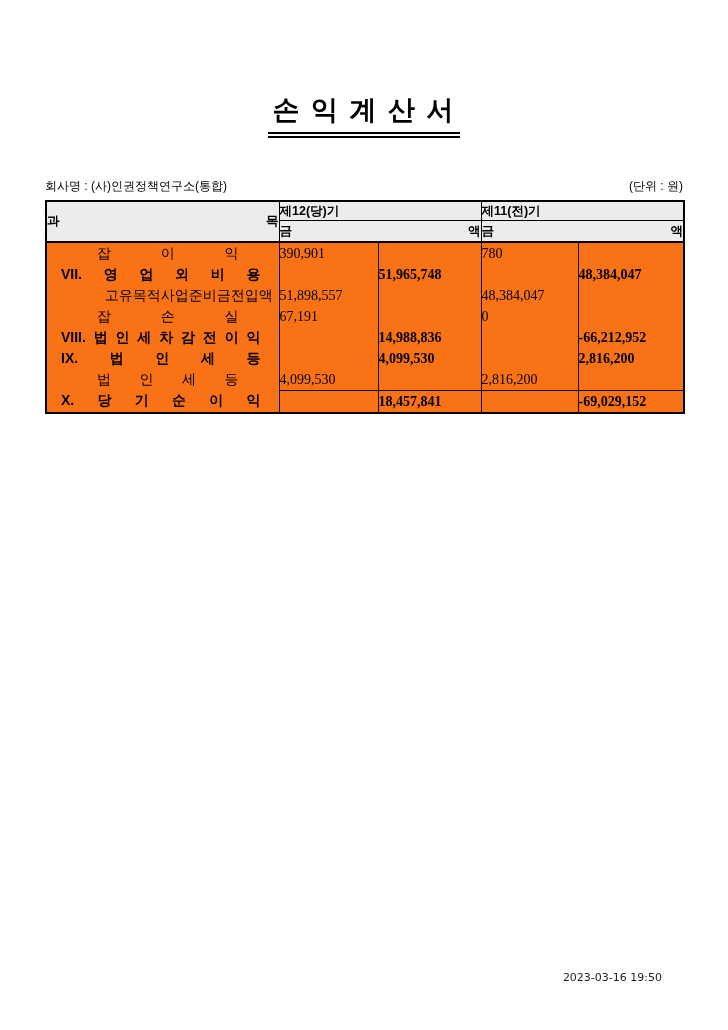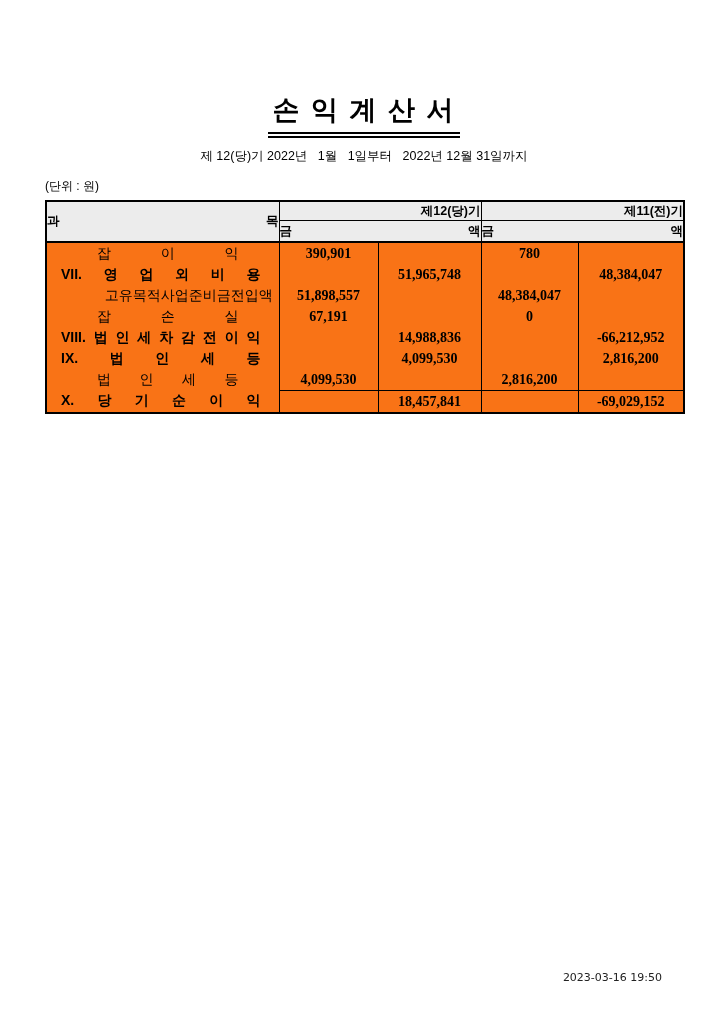--- a/index.html
+++ b/index.html
@@ -71,21 +71,21 @@
   .th-account {
     border-right: 1px solid #000;
     border-bottom: 2px solid #000;
     text-align: justify;
     text-align-last: justify;
     padding: 0 72px;
     height: 38px;
   }
   .th-period {
     border-bottom: 1px solid #000;
-    text-align: right;
+    text-align: left;
     height: 18px;
   }
   .th-period.p12 { border-right: 1px solid #000; }
   .th-amount {
     border-bottom: 2px solid #000;
     text-align: justify;
     text-align-last: justify;
     padding: 0 46px;
     height: 20px;
   }
@@ -95,24 +95,23 @@
     padding: 0;
     font-size: 14px;
     vertical-align: middle;
     background: #f97316;
   }
   td.lbl { border-right: 1px solid #000; }
   td.n1, td.n2, td.n3 { border-right: 1px solid #000; }
   td.num {
     font-family: "Liberation Serif", "DejaVu Serif", serif;
     font-size: 12px;
-    text-align: center;
+    text-align: left;
     padding-right: 5px;
     white-space: nowrap;
-    font-weight: bold;
   }
   tr.main { font-weight: bold; }
   td.lbl.sub {
     text-align: justify;
     text-align-last: justify;
     padding: 0 40px 0 50px;
   }
   td.lbl.main {
     text-align: justify;
     text-align-last: justify;
@@ -138,25 +137,25 @@
 <body>
 
 <div class="content">
 
   <div class="title-wrap">
     <span class="title-text">손 익 계 산 서</span>
   </div>
 
   <div class="period-wrap">
     <div class="period-inner">
-      <div class="period-line">제 12(당)기 2022년   1월   1일부터   2022년 12월 31일까지</div>
     </div>
   </div>
 
   <div class="meta-row">
+    <span>회사명 : (사)인권정책연구소(통합)</span>
     <span>(단위 : 원)</span>
   </div>
 
   <table class="stmt">
     <colgroup>
       <col style="width:233px">
       <col style="width:99px">
       <col style="width:103px">
       <col style="width:97px">
       <col style="width:106px">

